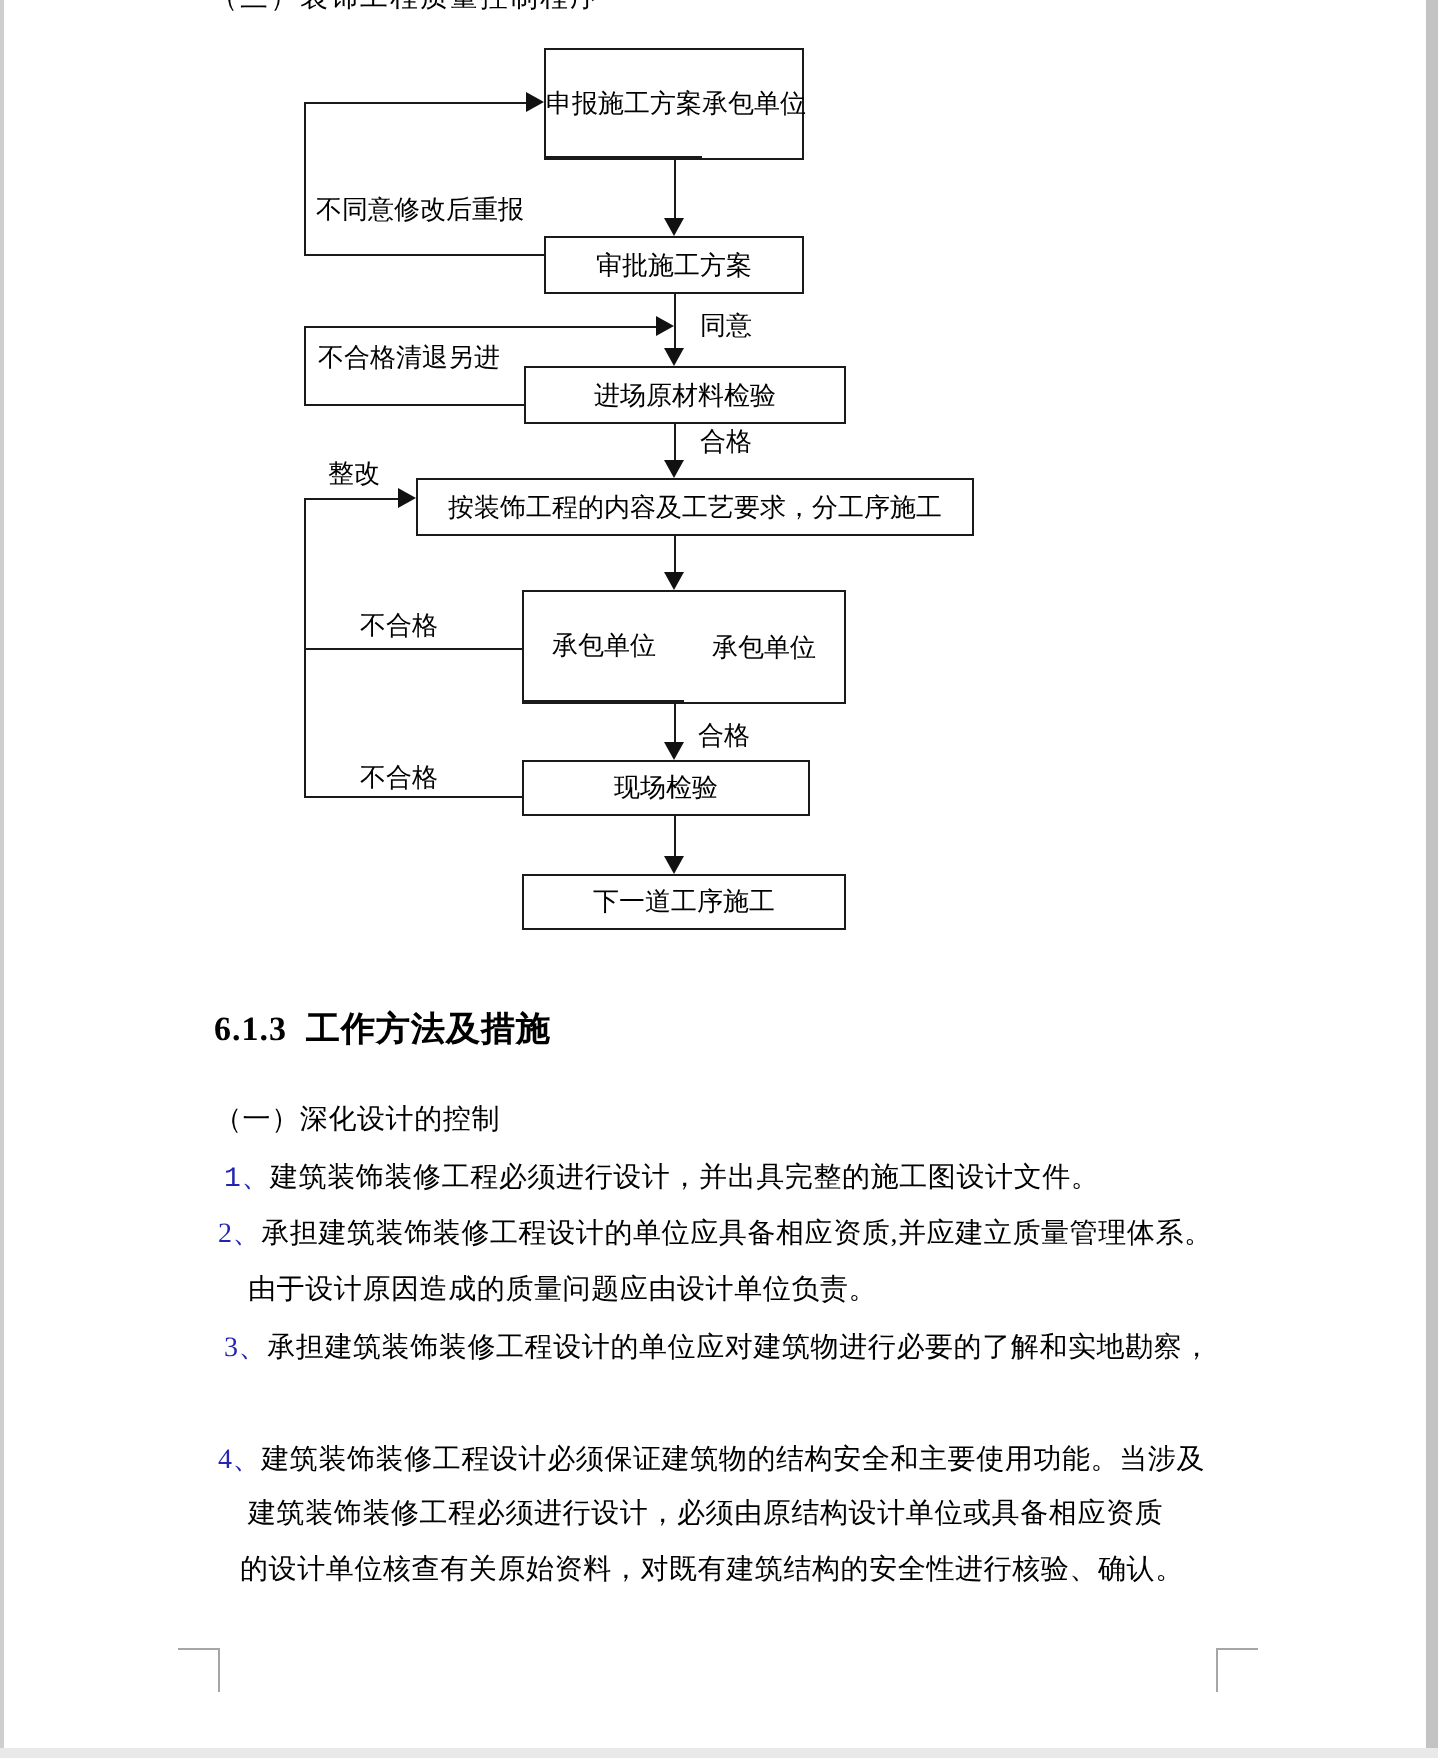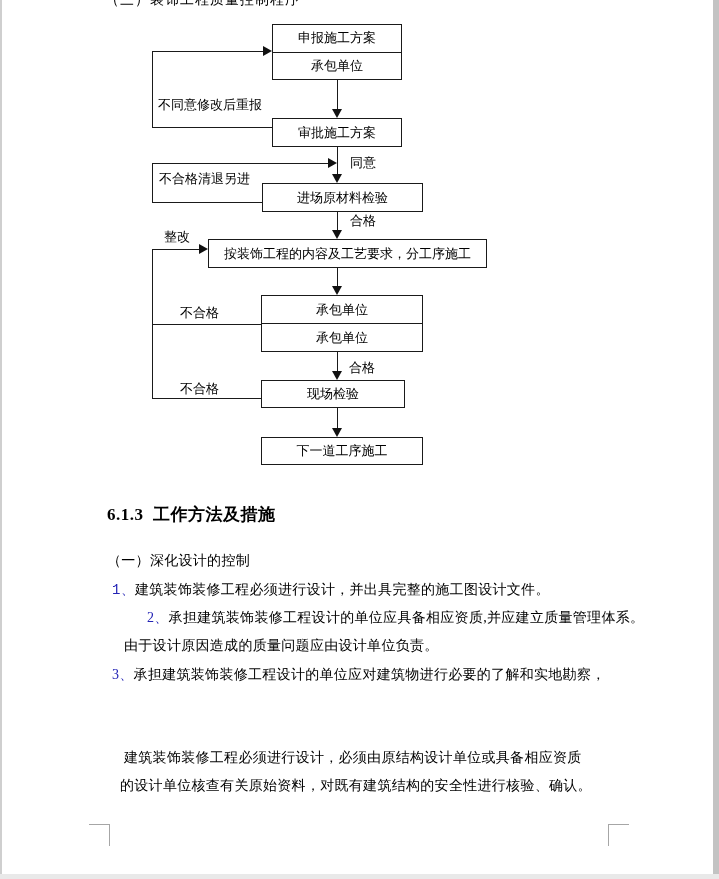--- a/index.html
+++ b/index.html
@@ -16,21 +16,21 @@
   
   .clip-title{position:absolute;left:105px;top:0;height:8px;overflow:hidden;font-size:14px;}
   .clip-title span{display:block;margin-top:-8px;line-height:15px;letter-spacing:1px;}
   
   .fc-box{
     position:absolute;border:1px solid #1a1a1a;background:#fff;box-sizing:border-box;
     display:flex;align-items:center;justify-content:center;font-size:13px;
   }
   .fc-box2{
     position:absolute;border:1px solid #1a1a1a;background:#fff;box-sizing:border-box;
-    display:flex;flex-direction:column;font-size:13px;
+    display:flex;flex-direction:row;font-size:13px;
   }
   .fc-row{flex:1;display:flex;align-items:center;justify-content:center;}
   .fc-row.divider{border-bottom:1px solid #1a1a1a;}
   .line{position:absolute;background:#1a1a1a;}
   .arr-r{position:absolute;width:0;height:0;border-top:5px solid transparent;border-bottom:5px solid transparent;border-left:9px solid #111;}
   .arr-d{position:absolute;width:0;height:0;border-left:5px solid transparent;border-right:5px solid transparent;border-top:9px solid #111;}
   .fc-lbl{position:absolute;font-size:13px;line-height:14px;}
   
   .heading{position:absolute;left:107px;top:503px;font-size:17px;font-weight:bold;letter-spacing:0.5px;}
   .doc-line{position:absolute;font-size:14px;line-height:18px;letter-spacing:0.3px;}
@@ -117,29 +117,32 @@
   </div>
 
   <div class="heading" data-bind="content.heading">6.1.3  工作方法及措施</div>
 
   <div class="doc-line" style="left:107px;top:552px;" data-bind="content.sub_heading">（一）深化设计的控制</div>
 
   <div class="doc-line" style="left:112px;top:581px;font-family:Liberation Mono, monospace;">
     <span class="num" data-bind="content.items.0.num">1、</span><span data-bind="content.items.0.lines.0">建筑装饰装修工程必须进行设计，并出具完整的施工图设计文件。</span>
   </div>
 
-  <div class="doc-line" style="left:109px;top:609px;margin-left:38px;">
+  <div class="doc-line" style="left:109px;top:609px;">
     <span class="num" data-bind="content.items.1.num">2、</span><span data-bind="content.items.1.lines.0">承担建筑装饰装修工程设计的单位应具备相应资质,并应建立质量管理体系。</span>
   </div>
   <div class="doc-line" style="left:124px;top:637px;" data-bind="content.items.1.lines.1">由于设计原因造成的质量问题应由设计单位负责。</div>
 
   <div class="doc-line" style="left:112px;top:666px;">
     <span class="num" data-bind="content.items.2.num">3、</span><span data-bind="content.items.2.lines.0">承担建筑装饰装修工程设计的单位应对建筑物进行必要的了解和实地勘察，</span>
   </div>
 
+  <div class="doc-line" style="left:109px;top:722px;">
+    <span class="num" data-bind="content.items.3.num">4、</span><span data-bind="content.items.3.lines.0">建筑装饰装修工程设计必须保证建筑物的结构安全和主要使用功能。当涉及</span>
+  </div>
   <div class="doc-line" style="left:124px;top:749px;" data-bind="content.items.3.lines.1">建筑装饰装修工程必须进行设计，必须由原结构设计单位或具备相应资质</div>
   <div class="doc-line" style="left:120px;top:777px;" data-bind="content.items.3.lines.2">的设计单位核查有关原始资料，对既有建筑结构的安全性进行核验、确认。</div>
 
   <div class="cropmark" style="left:89px;top:824px;width:21px;height:1px;"></div>
   <div class="cropmark" style="left:109px;top:824px;width:1px;height:22px;"></div>
   <div class="cropmark" style="left:608px;top:824px;width:21px;height:1px;"></div>
   <div class="cropmark" style="left:608px;top:824px;width:1px;height:22px;"></div>
 
 </div>
 

